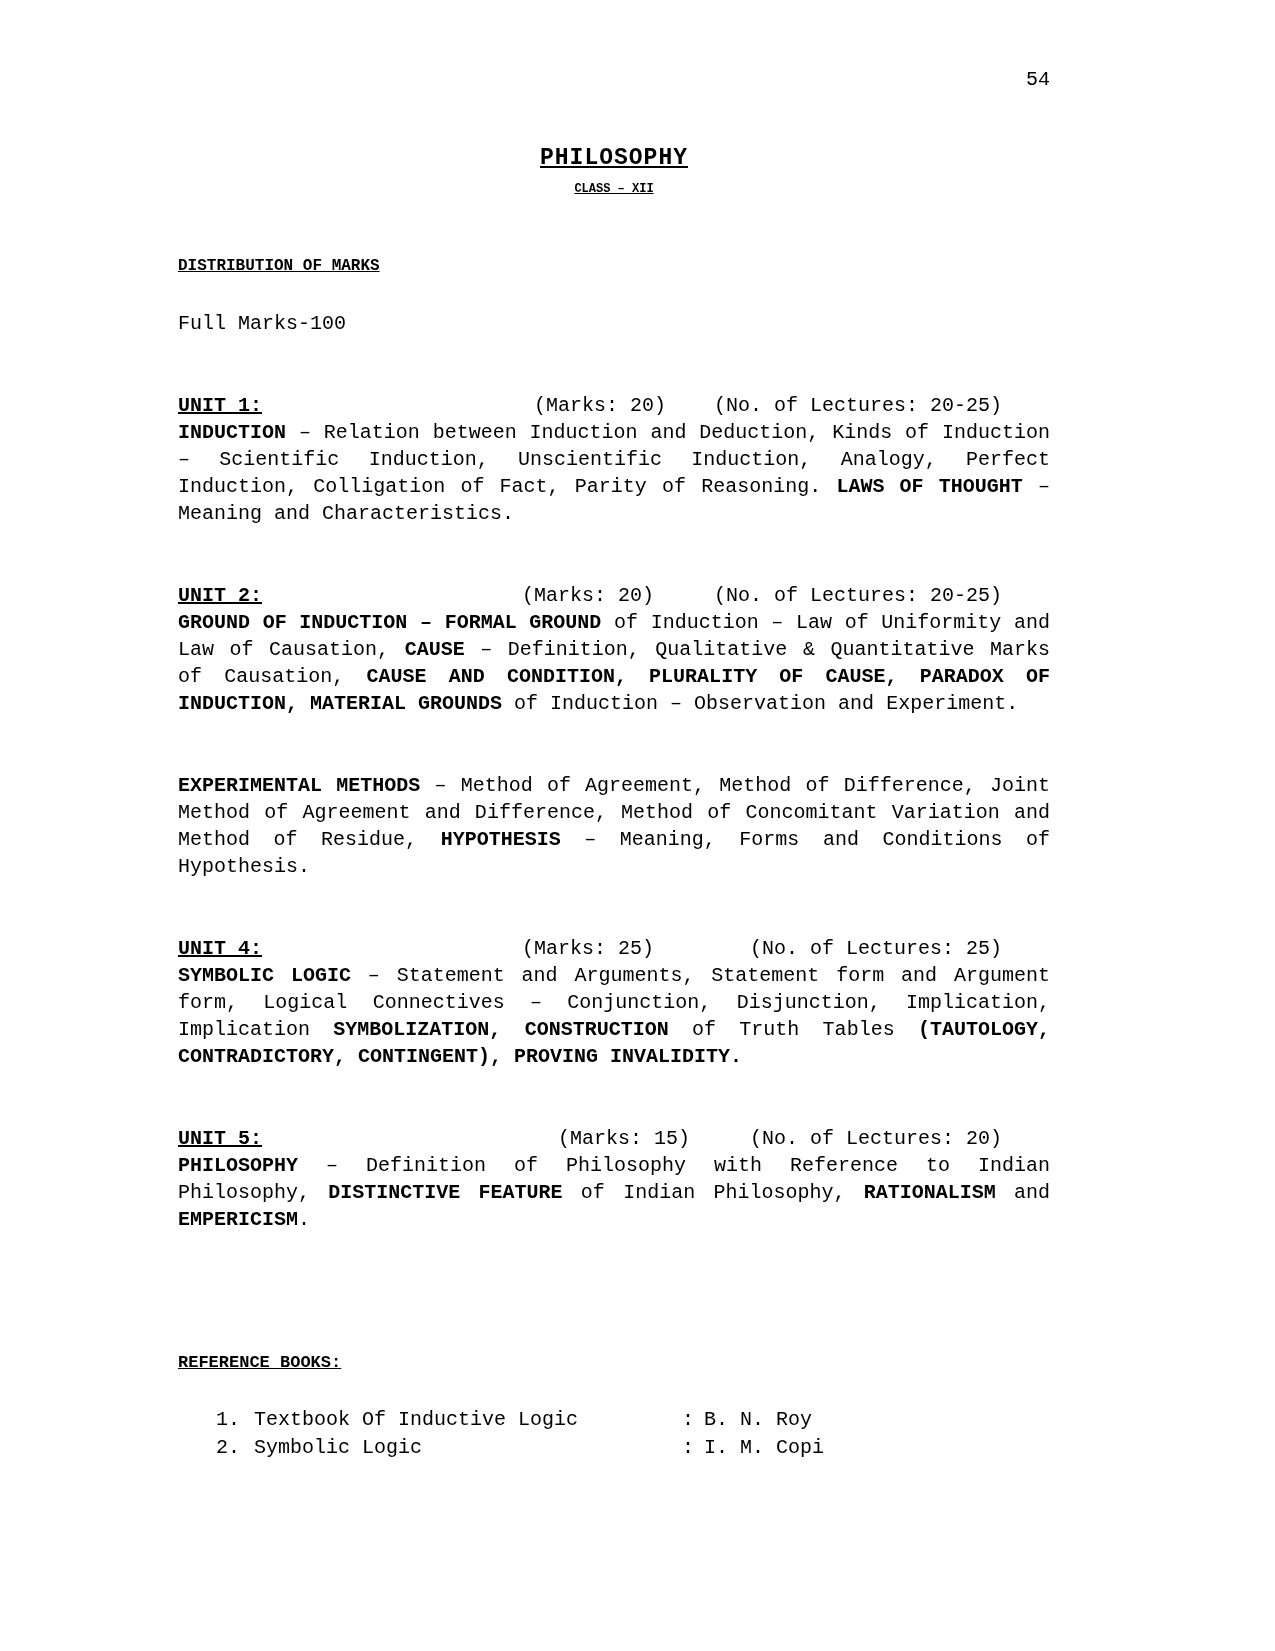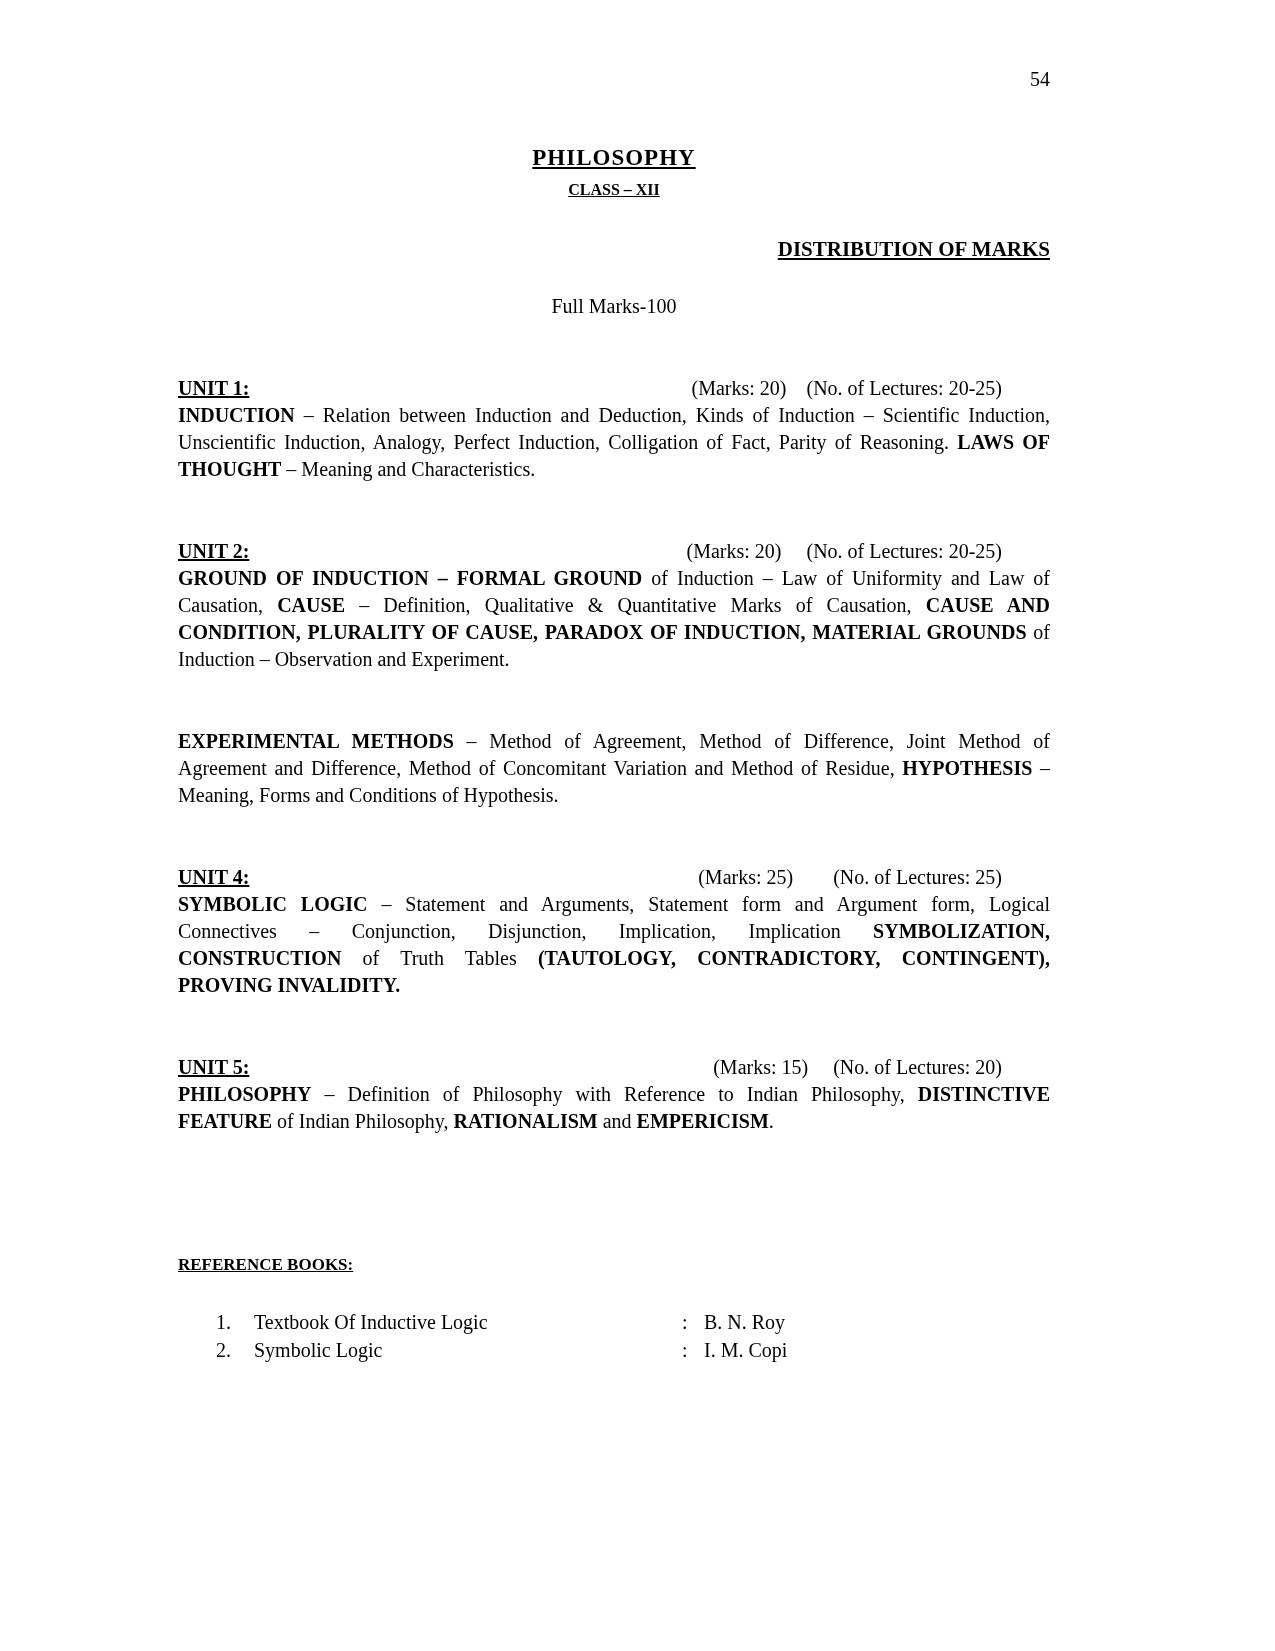--- a/index.html
+++ b/index.html
@@ -6,21 +6,21 @@
     margin: 0;
     padding: 0;
     background: #ffffff;
   }
   .page {
     position: relative;
     width: 1275px;
     min-height: 1651px;
     background: #ffffff;
     color: #000000;
-    font-family: Liberation Serif, serif;
+    font-family: Liberation Mono, monospace;
     font-size: 20px;
     line-height: 27px;
     box-sizing: border-box;
     padding: 66px 225px 58px 178px;
   }
   p { margin: 0; }
 
   .page-number {
     text-align: right;
     font-size: 20px;
@@ -31,33 +31,32 @@
     font-weight: bold;
     font-size: 23px;
     line-height: 30px;
     text-decoration: underline;
     letter-spacing: 1px;
     margin-top: 50px;
   }
   .subtitle {
     text-align: center;
     font-weight: bold;
-    font-size: 16px;
+    font-size: 12px;
     text-decoration: underline;
     margin-top: 3px;
   }
   .section-heading {
-    text-align: right;
+    text-align: left;
     font-weight: bold;
-    font-size: 21px;
+    font-size: 16px;
     text-decoration: underline;
-    margin-top: 33px;
+    margin-top: 50px;
   }
   .full-marks {
-    text-align: center;
     margin-top: 30px;
   }
 
   .unit { margin-top: 55px; }
   .unit-head {
     display: flex;
     align-items: flex-start;
   }
   .unit-label {
     font-weight: bold;

